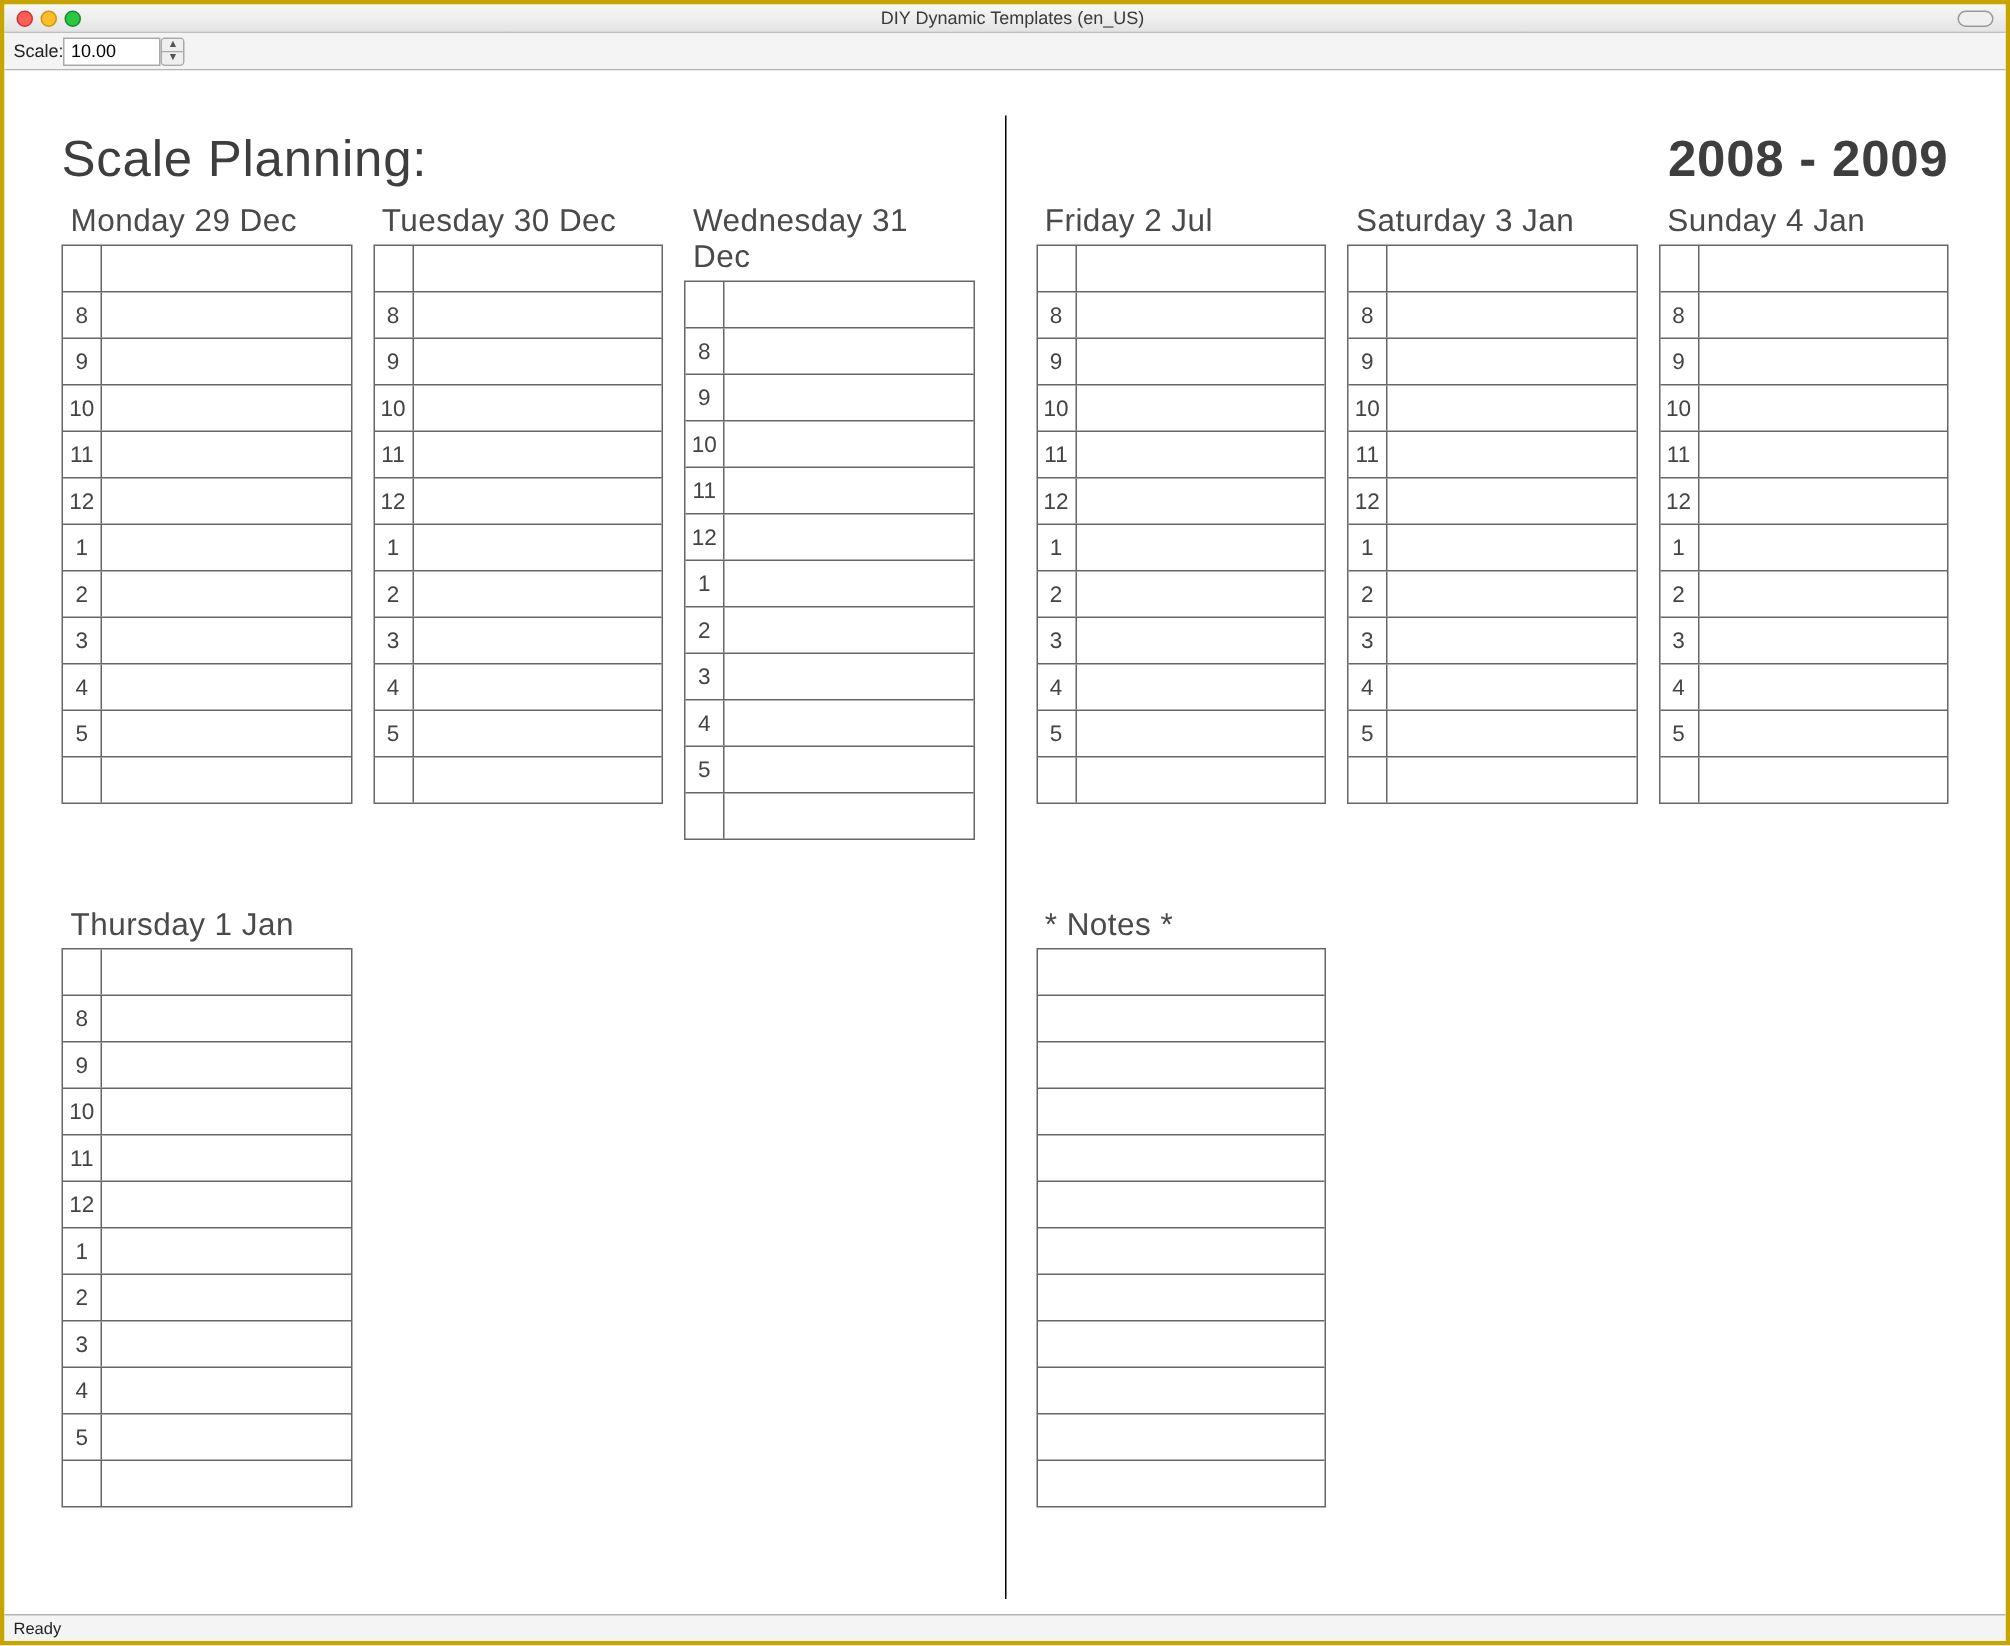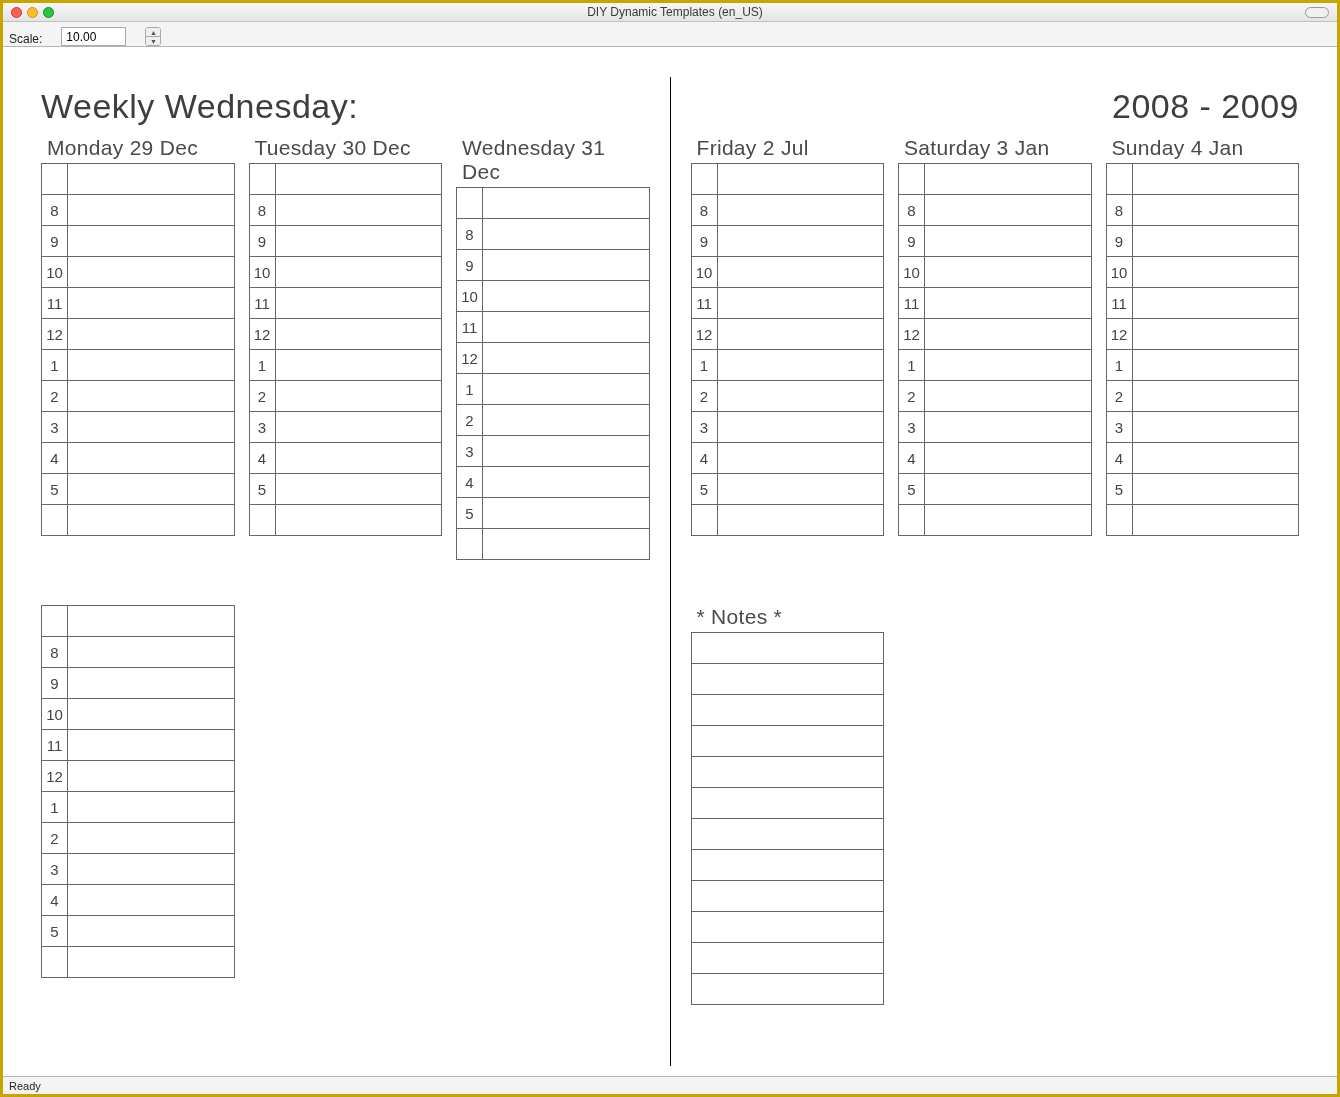--- a/index.html
+++ b/index.html
@@ -6,31 +6,31 @@
   .window{width:1340px;height:1097px;border:3px solid #c7a400;box-sizing:border-box;position:relative;display:flex;flex-direction:column}
   .titlebar{height:18px;background:linear-gradient(#f7f7f7,#e4e4e4);display:flex;align-items:center;border-bottom:1px solid #bfbfbf;position:relative}
   .traffic{display:flex;gap:5px;padding-left:8px}
   .tl-btn{width:11px;height:11px;border-radius:50%;box-sizing:border-box}
   .tl-close{background:#ff5f57;border:1px solid #c33}
   .tl-min{background:#ffbd2e;border:1px solid #c90}
   .tl-zoom{background:#28c940;border:1px solid #1a8a2b}
   .titlebar-title{position:absolute;left:10px;right:0;text-align:center;font-size:12px;color:#3a3a3a;pointer-events:none}
   .titlebar-right{margin-left:auto;margin-right:8px}
   .pill{width:22px;height:9px;border:1px solid #999;border-radius:6px;background:#f0f0f0}
-  .toolbar{height:24px;display:flex;align-items:flex-end;border-bottom:1px solid #b5b5b5;background:#f4f4f4;padding-left:6px;gap:19px}
+  .toolbar{height:24px;display:flex;align-items:center;border-bottom:1px solid #b5b5b5;background:#f4f4f4;padding-left:6px;gap:0}
   .toolbar .lbl{font-size:12px;color:#222}
   .scale-input{width:55px;height:17px;font-size:12px;padding:0 4px;border:1px solid #aaa;background:#fff;display:flex;align-items:center}
   .stepper{width:14px;height:17px;border:1px solid #aaa;border-radius:3px;display:flex;flex-direction:column;overflow:hidden}
   .stepper .half{flex:1;display:flex;align-items:center;justify-content:center;font-size:7px;color:#555;background:#efefef}
   .stepper .half:first-child{border-bottom:1px solid #aaa}
   .canvas{flex:1;min-height:0;display:flex;position:relative;background:#fff;padding:30px 20px 10px 20px;box-sizing:border-box}
   .page{flex:1;display:flex;flex-direction:column;padding:10px 18px;box-sizing:border-box}
   .vsep{width:1px;background:#000;margin:0 2px}
   .head-left{font-size:34px;font-weight:400;color:#3e3e3e;letter-spacing:.5px}
-  .head-right{font-size:34px;font-weight:400;color:#3e3e3e;text-align:right;letter-spacing:.5px}
+  .head-right{font-size:34px;font-weight:700;color:#3e3e3e;text-align:right;letter-spacing:.5px}
   .grid2{flex:1;display:grid;grid-template-columns:1fr 1fr 1fr;grid-template-rows:1fr 1fr;gap:18px 14px;margin-top:10px}
   .day{display:flex;flex-direction:column;min-width:0}
   .day-title{font-size:21px;color:#4a4a4a;padding:0 2px 3px 6px;letter-spacing:.3px}
   .rows{border:1px solid #666}
   .row{height:30px;border-top:1px solid #666;display:flex}
   .row:first-child{border-top:none}
   .hour-box{width:25px;border-right:1px solid #666;display:flex;align-items:center;justify-content:center;font-size:15px;color:#444}
   .notes .row{height:30px}
   .statusbar{height:17px;border-top:1px solid #b5b5b5;background:#f4f4f4;font-size:11px;color:#222;display:flex;align-items:center;padding-left:6px}
 </style>
@@ -57,21 +57,21 @@
       <span>10.00</span>
     </div>
     <div class="stepper">
       <div class="half">▲</div>
       <div class="half">▼</div>
     </div>
   </div>
 
   <div class="canvas">
     <div class="page">
-      <div class="head-left">Weekly Wednesday:</div>
+      <div class="head-left">Scale Planning:</div>
       <div class="grid2" id="left-grid">
           <div class="day">
             <div class="day-title">Monday 29 Dec</div>
             <div class="rows">
               <div class="row">
                 <div class="hour-box"></div>
               </div>
               <div class="row">
                 <div class="hour-box">8</div>
               </div>
@@ -183,20 +183,21 @@
               </div>
               <div class="row">
                 <div class="hour-box">5</div>
               </div>
               <div class="row">
                 <div class="hour-box"></div>
               </div>
             </div>
           </div>
           <div class="day">
+            <div class="day-title">Thursday 1 Jan</div>
             <div class="rows">
               <div class="row">
                 <div class="hour-box"></div>
               </div>
               <div class="row">
                 <div class="hour-box">8</div>
               </div>
               <div class="row">
                 <div class="hour-box">9</div>
               </div>

